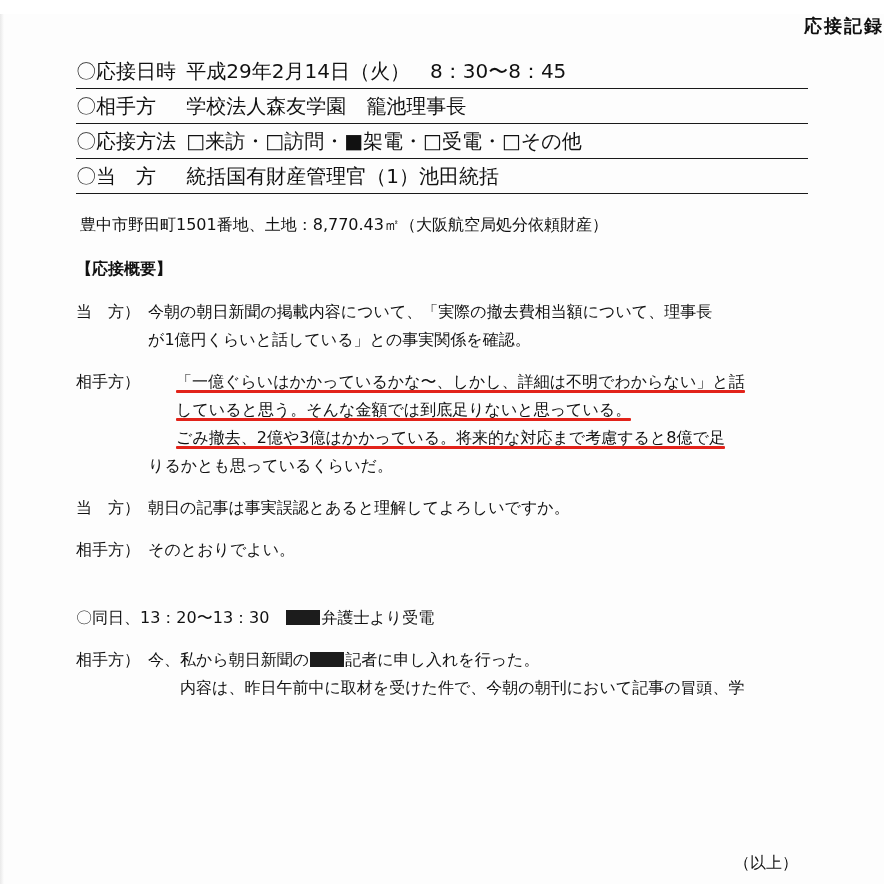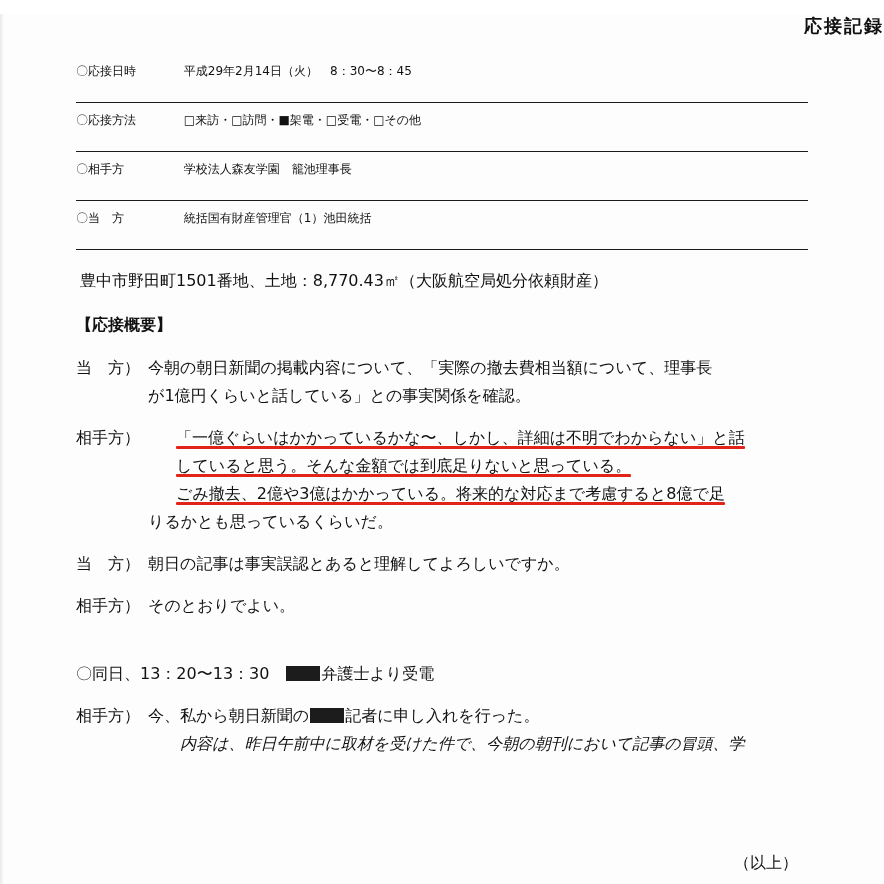--- a/index.html
+++ b/index.html
@@ -40,23 +40,23 @@
     margin-top: 14px;
     margin-bottom: 16px;
   }
 
   
   .header-block {
     margin: 0 76px 0 76px;
   }
   .hrow {
     position: relative;
-    font-size: 12px;
+    font-size: 20px;
     line-height: 22px;
-    padding: 6px 0 20px 0;
+    padding: 6px 0 6px 0;
     border-bottom: 1.6px solid #1a1a1a;
     white-space: nowrap;
   }
   .hrow .lbl {
     display: inline-block;
     min-width: 104px;
   }
   .hrow .val {
     display: inline-block;
   }
@@ -148,27 +148,27 @@
   <div class="doc-title">応接記録</div>
 
   <div class="header-block">
 
     <div class="hrow first">
       <span class="lbl">〇応接日時</span>
       <span class="val">平成29年2月14日（火）　8：30〜8：45</span>
     </div>
 
     <div class="hrow">
+      <span class="lbl">〇相手方</span>
+      <span class="val">学校法人森友学園　籠池理事長</span>
+    </div>
+
+    <div class="hrow">
       <span class="lbl">〇応接方法</span>
       <span class="val">□来訪・□訪問・■架電・□受電・□その他</span>
-    </div>
-
-    <div class="hrow">
-      <span class="lbl">〇相手方</span>
-      <span class="val">学校法人森友学園　籠池理事長</span>
     </div>
 
     <div class="hrow">
       <span class="lbl">〇当　方</span>
       <span class="val">統括国有財産管理官（1）池田統括</span>
     </div>
 
   </div>
 
   <div class="section">
@@ -197,20 +197,20 @@
       <span class="speaker">相手方）</span><span class="ptext"><span>そのとおりでよい。</span></span>
     </div>
 
     <div class="sep-space"></div>
 
     <div class="para">
       <span>〇同日、13：20〜13：30　</span><span class="redact"></span><span>弁護士より受電</span>
     </div>
 
     <div class="para">
-      <span class="speaker">相手方）</span><span class="ptext"><span>今、私から朝日新聞の</span><span class="redact"></span><span>記者に申し入れを行った。</span><br><span class="indent2" style="display:inline-block;text-indent:2em;font-style:italic;">内容は、昨日午前中に取材を受けた件で、今朝の朝刊において記事の冒頭、学</span><br></span>
+      <span class="speaker">相手方）</span><span class="ptext"><span>今、私から朝日新聞の</span><span class="redact"></span><span>記者に申し入れを行った。</span><br><span class="indent2" style="display:inline-block;text-indent:2em;">内容は、昨日午前中に取材を受けた件で、今朝の朝刊において記事の冒頭、学</span><br></span>
     </div>
 
   </div>
 
   <div class="closing">（以上）</div>
 
 </div>
 
 </body></html>

